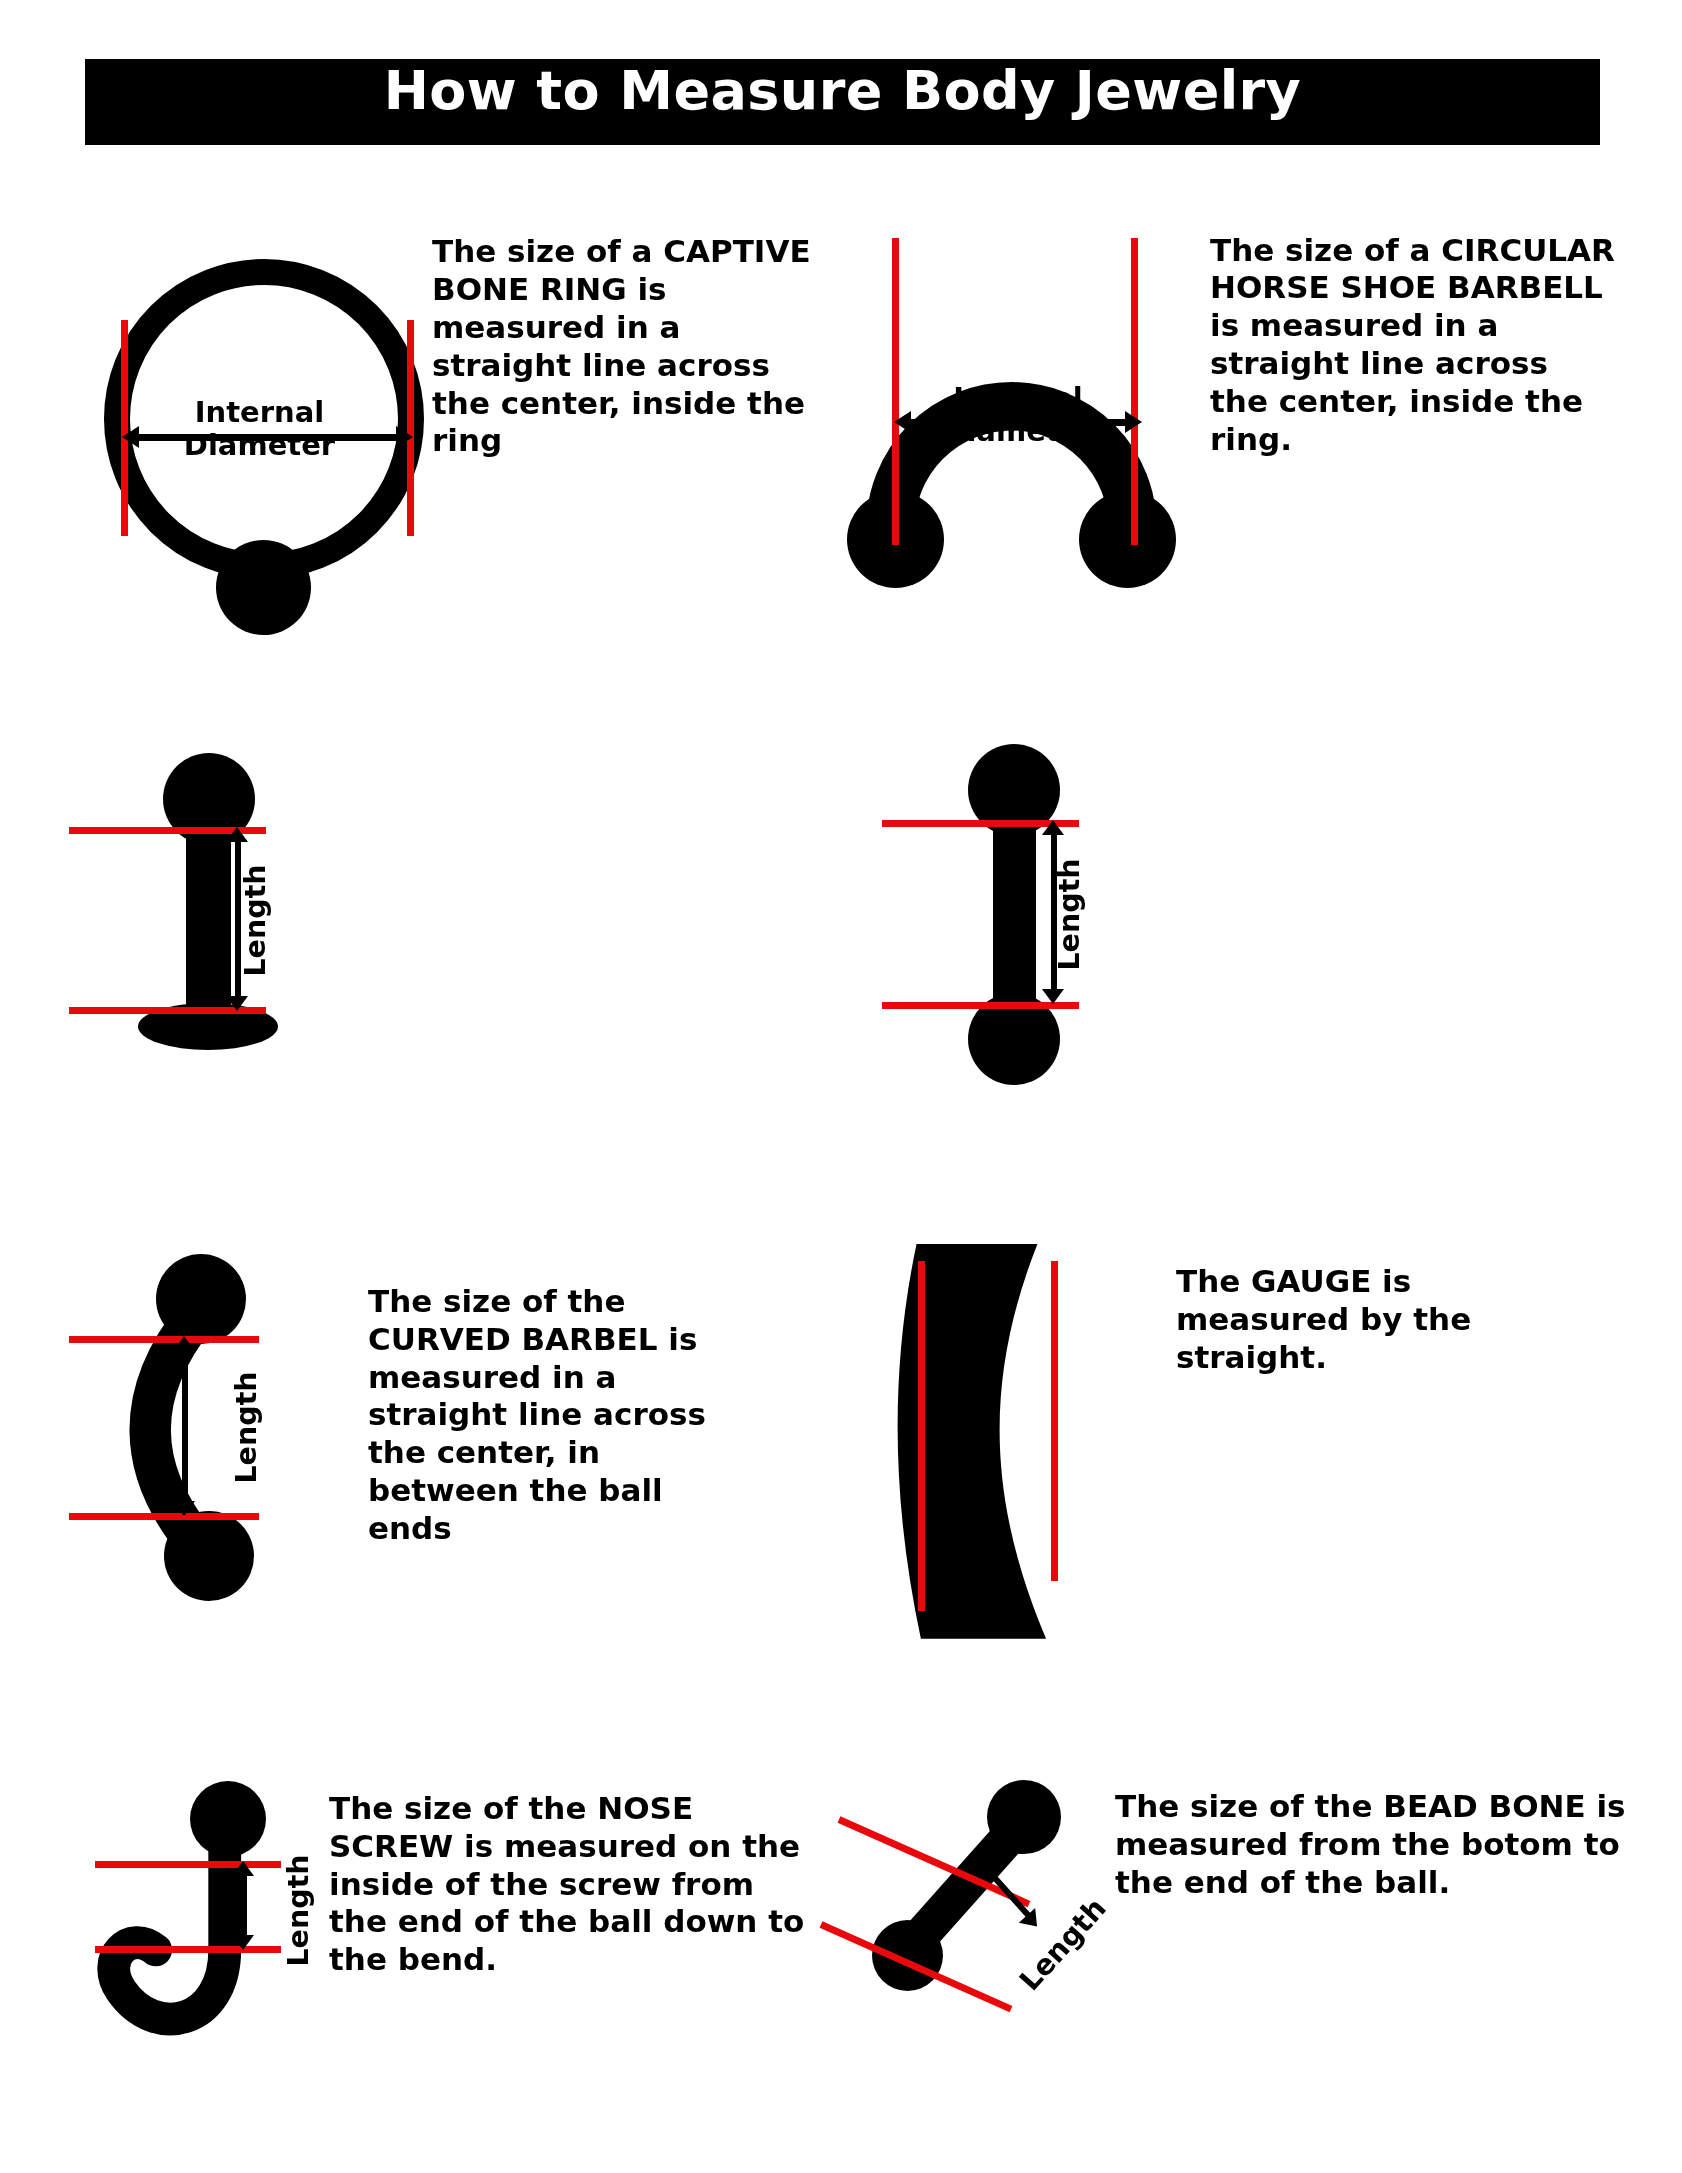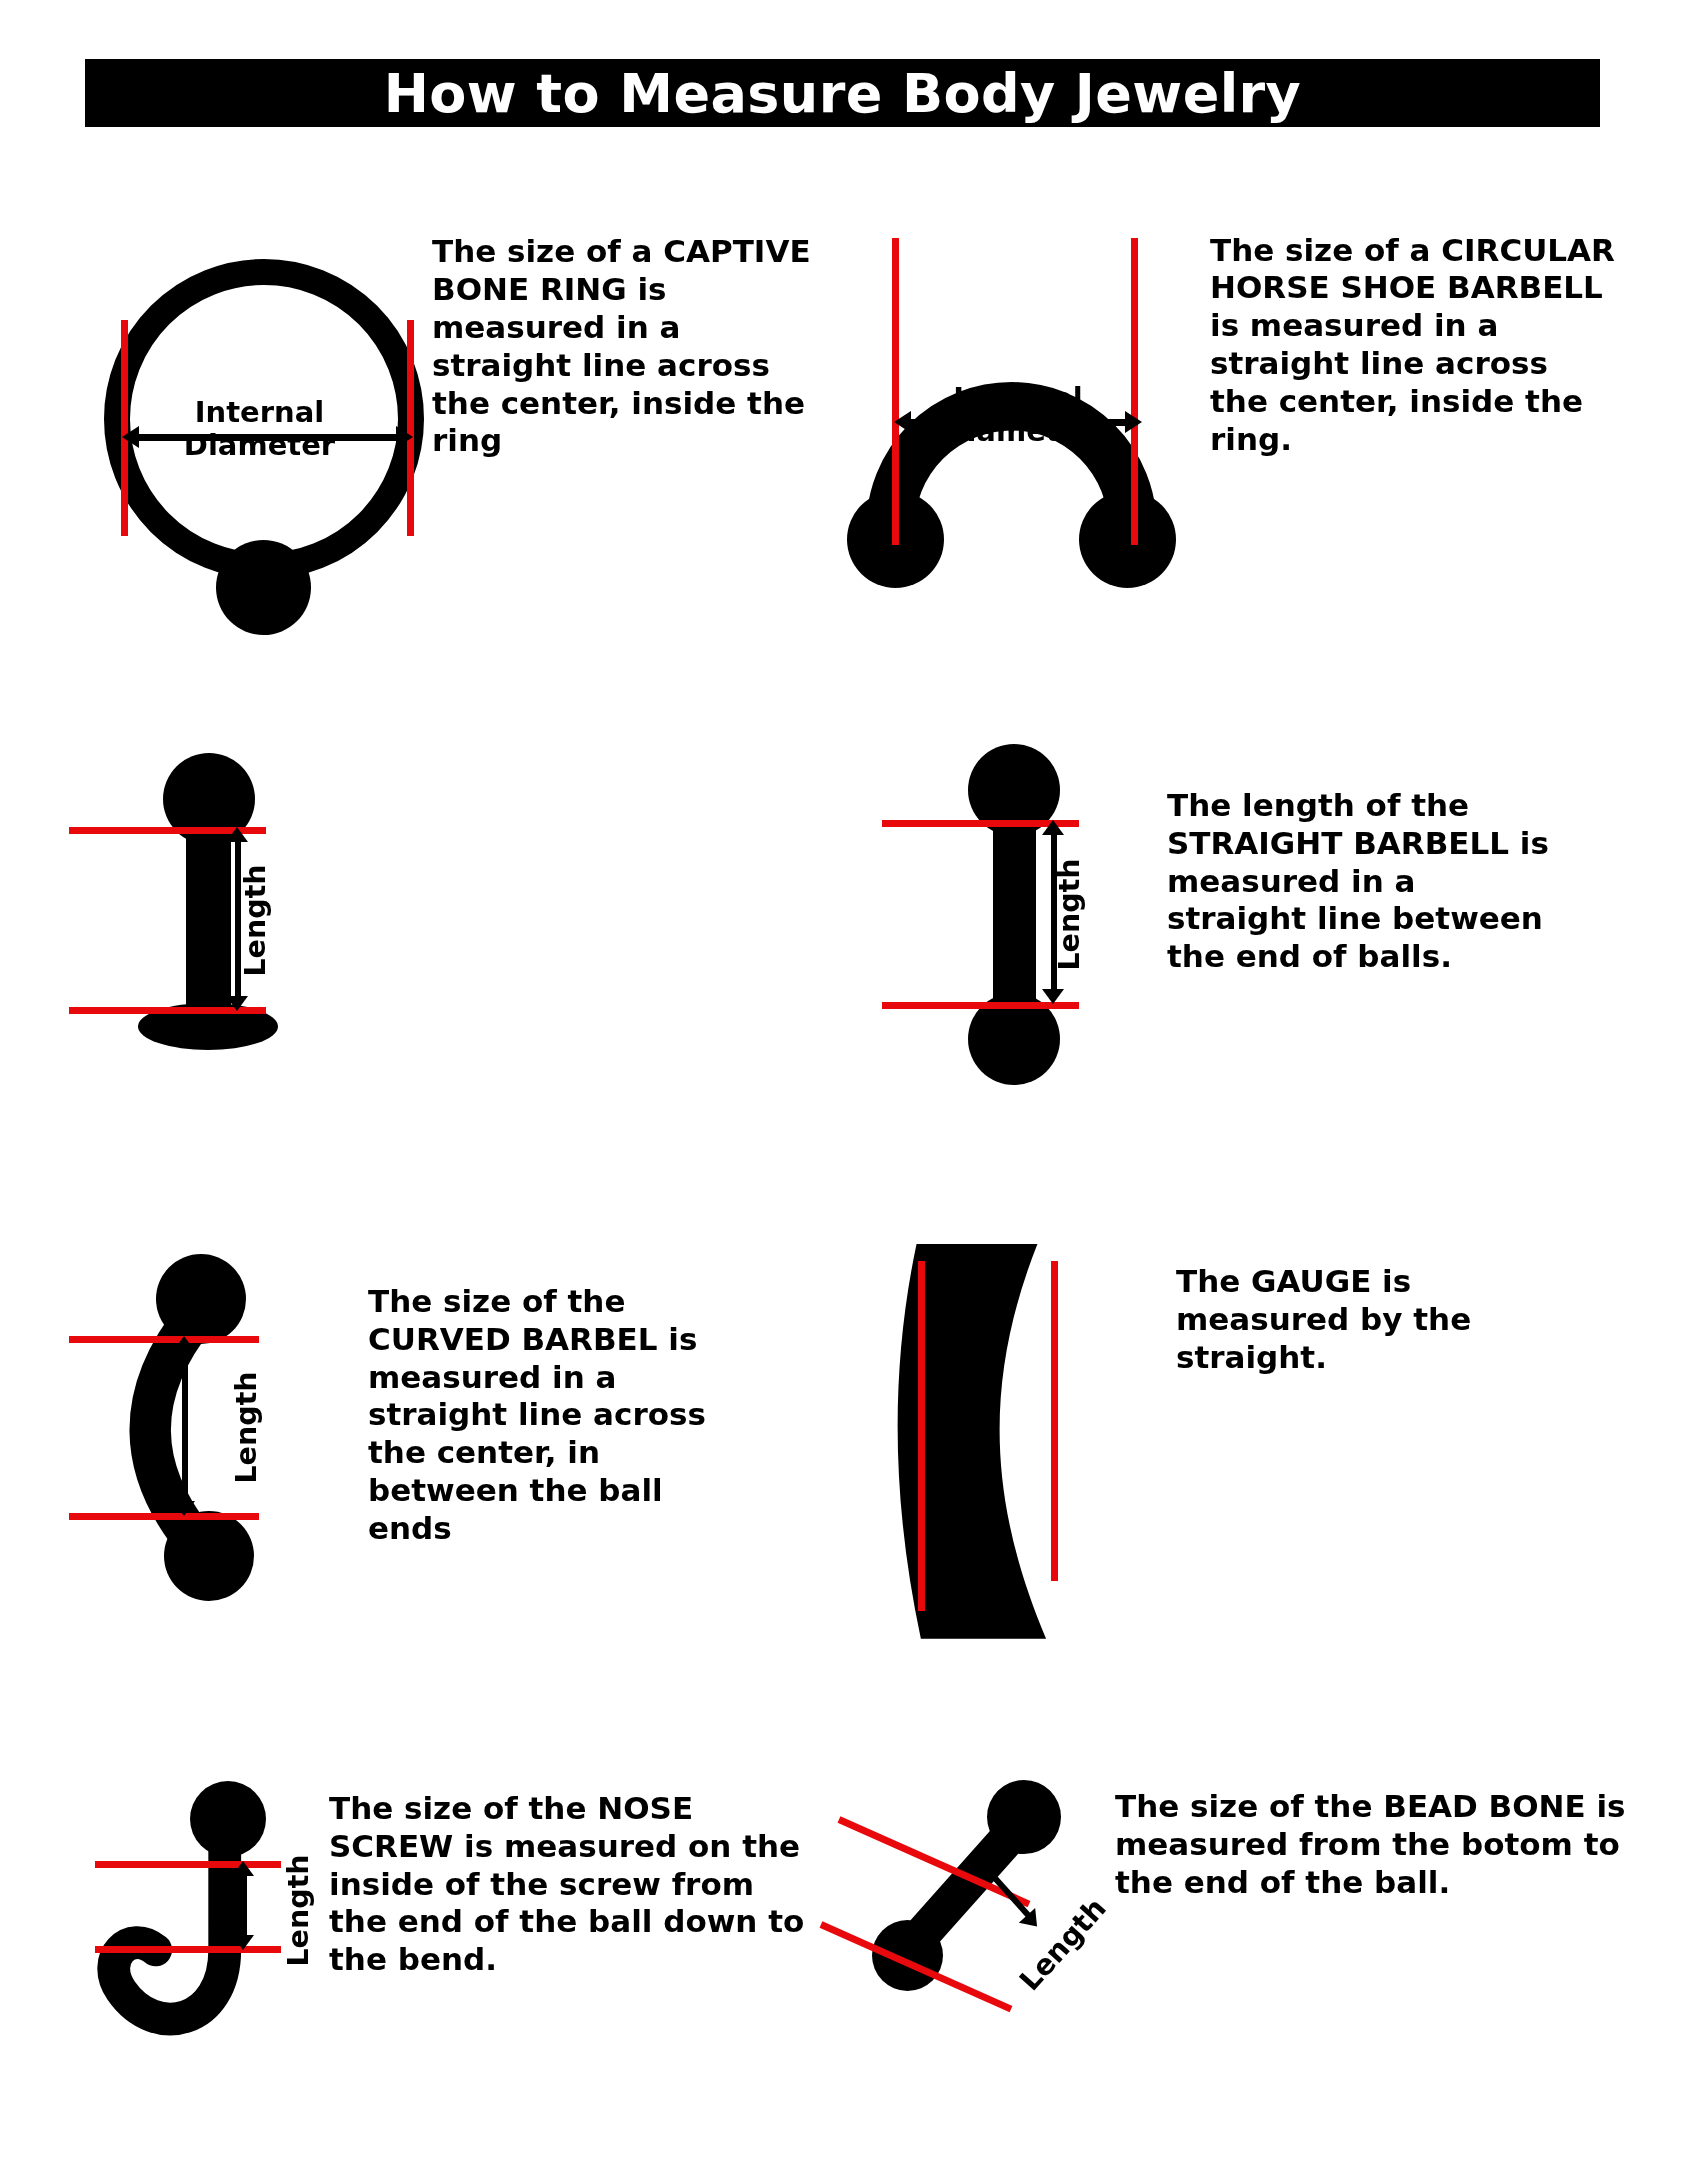--- a/index.html
+++ b/index.html
@@ -15,24 +15,23 @@
     overflow: hidden;
     position: relative;
   }
 
   
   .title-bar {
     position: absolute;
     left: 85px;
     top: 59px;
     width: 1515px;
-    height: 68px;
+    height: 86px;
     background: #000000;
     display: flex;
-    align-items: center;
     justify-content: center;
   }
   .title-bar .title-text {
     color: #ffffff;
     font-size: 54px;
     font-weight: bold;
     letter-spacing: 0.4px;
     font-family: "DejaVu Sans", sans-serif;
     white-space: nowrap;
   }
@@ -206,21 +205,20 @@
     <div class="hline" style="left:0px; top:76px; width:197px;"></div>
     <div class="hline" style="left:0px; top:258px; width:197px;"></div>
 
     <div class="arrow-v" style="left:169px; top:90px; height:156px;">
       <span class="ah-up"></span>
       <span class="ah-dn"></span>
     </div>
     <div class="label-len" style="left:131px; top:154px; transform:rotate(-90deg);">Length</div>
   </div>
 
-  <div class="caption" style="left:285px; top:43px; width:389px;">The length of the STRAIGHT BARBELL is measured in a straight line between the end of balls.</div>
 </div>
 
 <div class="item" style="left:52px; top:1245px; width:761px; height:432px;">
 
   <div class="art" style="width:311px;height:415px;">
     <div class="ball" style="left:104px; top:8.6px; width:90px; height:90px;"></div>
     <svg width="259" height="346" viewBox="0 0 300 400" style="position:absolute;left:0;top:52px;">
       <path d="M168 20 C 95 110, 95 200, 172 290" fill="none" stroke="#000000" stroke-width="48" stroke-linecap="round"></path>
     </svg>
     <div class="ball" style="left:112px; top:266px; width:90px; height:90px;"></div>

